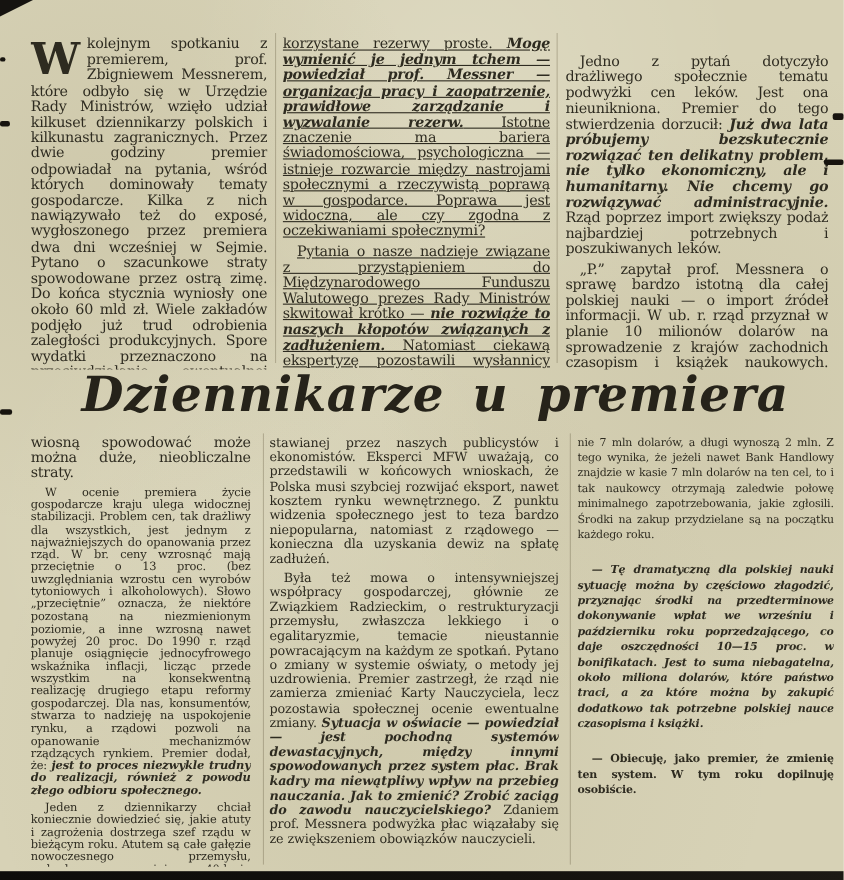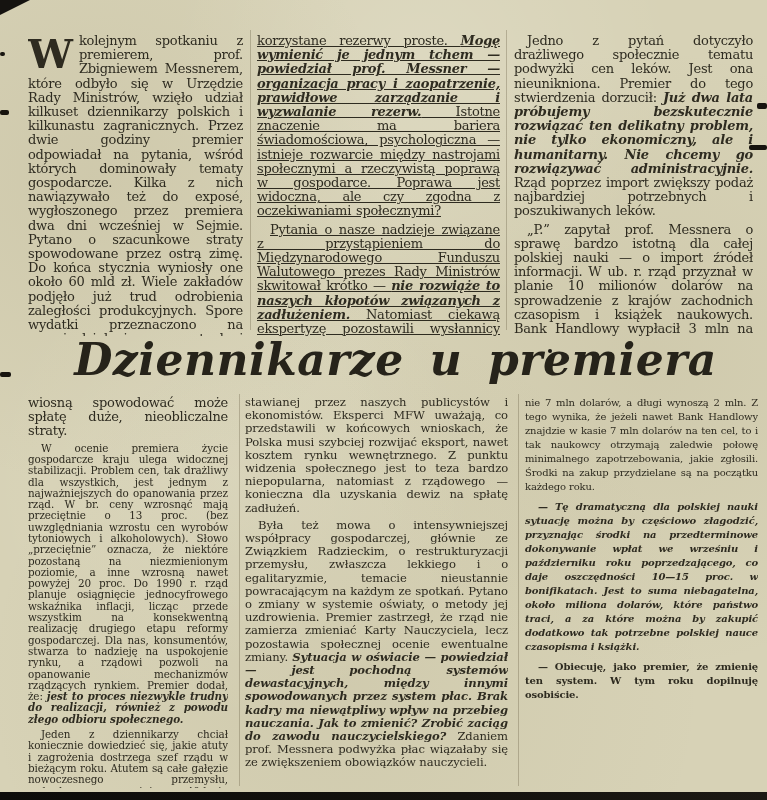--- a/index.html
+++ b/index.html
@@ -16,34 +16,34 @@
       radial-gradient(circle at 45% 85%, rgba(125,115,75,0.08), transparent 45%);
     font-family:"DejaVu Serif", serif;
     --ink:#2e2b20;
   }
   .col{ text-align:justify; color:var(--ink); overflow:hidden; }
   .col p{ margin:0; }
   .top-section{
     position:absolute; top:34px; left:28px; right:10px; height:302px;
     display:flex; gap:14px;
   }
-  .t-col1{width:215px;} .t-col2{width:243px;text-decoration:underline;} .t-col3{width:239px;}
+  .t-col1{width:215px;} .t-col2{width:243px;text-decoration:underline;} .t-col3{width:239px;margin-top:16px;}
   .top-col, .lead{
     font-size:13px; line-height:14.2px; letter-spacing:-0.25px; word-spacing:1px;
   }
   .bottom-section{
     position:absolute; top:396px; left:28px; right:8px; height:392px;
     display:flex; gap:17px; overflow:hidden;
   }
   .b-col1{width:200px; font-size:10.4px; line-height:11.3px; letter-spacing:-0.1px;}
   .b-col2{width:263px; font-size:11.6px; line-height:13.2px; letter-spacing:-0.12px;}
   .b-col3{width:233px; font-size:10px; line-height:14px;  letter-spacing:-0.15px;}
   .para.indent{ text-indent:13px; }
   .para.gap{ margin-top:4px; }
-  .b-col3 .para.gap{ margin-top:6px; }
+  .b-col3 .para.gap{ margin-top:18px; }
   .seg.bold{ font-weight:bold; }
   .seg.bold-italic{ font-weight:bold; font-style:italic; }
   .dropcap{
     float:left; font-weight:bold; font-size:40px; line-height:33px;
     padding:3px 6px 0 0; letter-spacing:0;
   }
   .headline{
     position:absolute; top:334px; left:0; width:100%;
     margin:0; text-align:center;
     font-family:"DejaVu Serif", serif;
@@ -92,21 +92,21 @@
       </div>
   </div>
 
   <div class="rule rule-t1"></div>
   <div class="rule rule-t2"></div>
 
   <h1 class="headline">Dziennikarze u premiera</h1>
 
   <div class="bottom-section">
     <div class="col b-col1">
-        <p class="para lead"><span class="seg regular">wiosną spowodować może spłatę duże, nieobliczalne straty.</span></p>
+        <p class="para lead"><span class="seg regular">wiosną spowodować może można duże, nieobliczalne straty.</span></p>
         <p class="para indent gap"><span class="seg regular">W ocenie premiera życie gospodarcze kraju ulega widocznej stabilizacji. Problem cen, tak drażliwy dla wszystkich, jest jednym z najważniejszych do opanowania przez rząd. W br. ceny wzrosnąć mają przeciętnie o 13 proc. (bez uwzględniania wzrostu cen wyrobów tytoniowych i alkoholowych). Słowo „przeciętnie” oznacza, że niektóre pozostaną na niezmienionym poziomie, a inne wzrosną nawet powyżej 20 proc. Do 1990 r. rząd planuje osiągnięcie jednocyfrowego wskaźnika inflacji, licząc przede wszystkim na konsekwentną realizację drugiego etapu reformy gospodarczej. Dla nas, konsumentów, stwarza to nadzieję na uspokojenie rynku, a rządowi pozwoli na opanowanie mechanizmów rządzących rynkiem. Premier dodał, że: </span><span class="seg bold-italic">jest to proces niezwykle trudny do realizacji, również z powodu złego odbioru społecznego.</span></p>
         <p class="para indent gap"><span class="seg regular">Jeden z dziennikarzy chciał koniecznie dowiedzieć się, jakie atuty i zagrożenia dostrzega szef rządu w bieżącym roku. Atutem są całe gałęzie nowoczesnego przemysłu, wybudowanego w minionym 40-leciu oraz 1,5 miliona obywateli z wyższym wykształceniem; przemysł, mimo postępującej dekapitalizacji, pozostaje motorem napędowym gospodarki. Tkwią w nim jeszcze spore, niewy-</span></p>
       </div>
     <div class="col b-col2">
         <p class="para"><span class="seg regular">stawianej przez naszych publicystów i ekonomistów. Eksperci MFW uważają, co przedstawili w końcowych wnioskach, że Polska musi szybciej rozwijać eksport, nawet kosztem rynku wewnętrznego. Z punktu widzenia społecznego jest to teza bardzo niepopularna, natomiast z rządowego — konieczna dla uzyskania dewiz na spłatę zadłużeń.</span></p>
         <p class="para indent gap"><span class="seg regular">Była też mowa o intensywniejszej współpracy gospodarczej, głównie ze Związkiem Radzieckim, o restrukturyzacji przemysłu, zwłaszcza lekkiego i o egalitaryzmie, temacie nieustannie powracającym na każdym ze spotkań. Pytano o zmiany w systemie oświaty, o metody jej uzdrowienia. Premier zastrzegł, że rząd nie zamierza zmieniać Karty Nauczyciela, lecz pozostawia społecznej ocenie ewentualne zmiany. </span><span class="seg bold-italic">Sytuacja w oświacie — powiedział — jest pochodną systemów dewastacyjnych, między innymi spowodowanych przez system płac. Brak kadry ma niewątpliwy wpływ na przebieg nauczania. Jak to zmienić? Zrobić zaciąg do zawodu nauczycielskiego?</span><span class="seg regular"> Zdaniem prof. Messnera podwyżka płac wiązałaby się ze zwiększeniem obowiązków nauczycieli.</span></p>
       </div>
     <div class="col b-col3">
         <p class="para"><span class="seg regular">nie 7 mln dolarów, a długi wynoszą 2 mln. Z tego wynika, że jeżeli nawet Bank Handlowy znajdzie w kasie 7 mln dolarów na ten cel, to i tak naukowcy otrzymają zaledwie połowę minimalnego zapotrzebowania, jakie zgłosili. Środki na zakup przydzielane są na początku każdego roku.</span></p>
         <p class="para indent gap"><span class="seg bold-italic">— Tę dramatyczną dla polskiej nauki sytuację można by częściowo złagodzić, przyznając środki na przedterminowe dokonywanie wpłat we wrześniu i październiku roku poprzedzającego, co daje oszczędności 10—15 proc. w bonifikatach. Jest to suma niebagatelna, około miliona dolarów, które państwo traci, a za które można by zakupić dodatkowo tak potrzebne polskiej nauce czasopisma i książki.</span></p>

